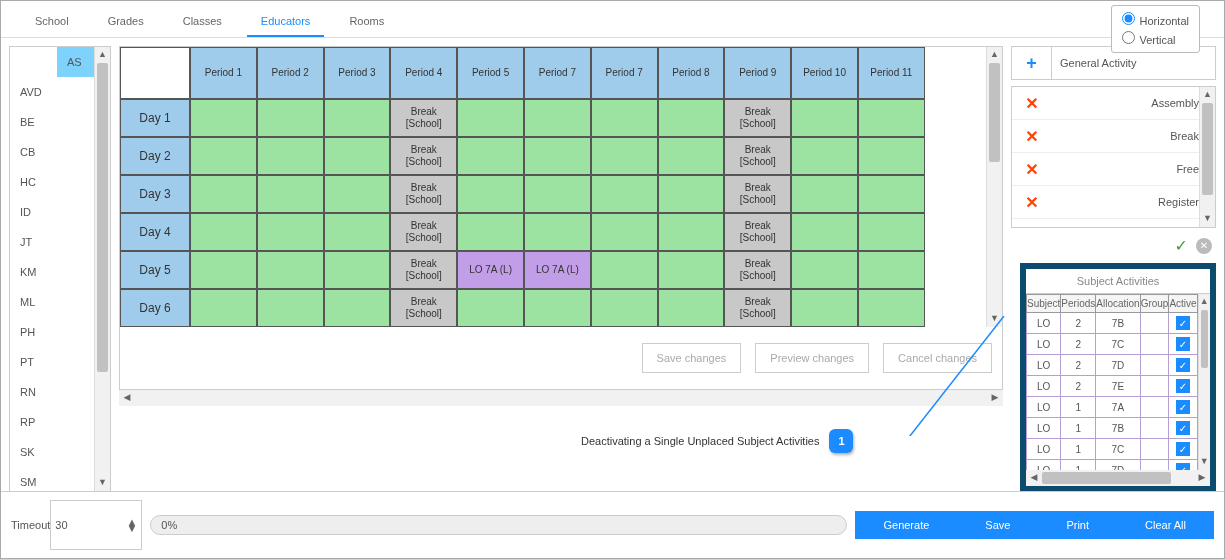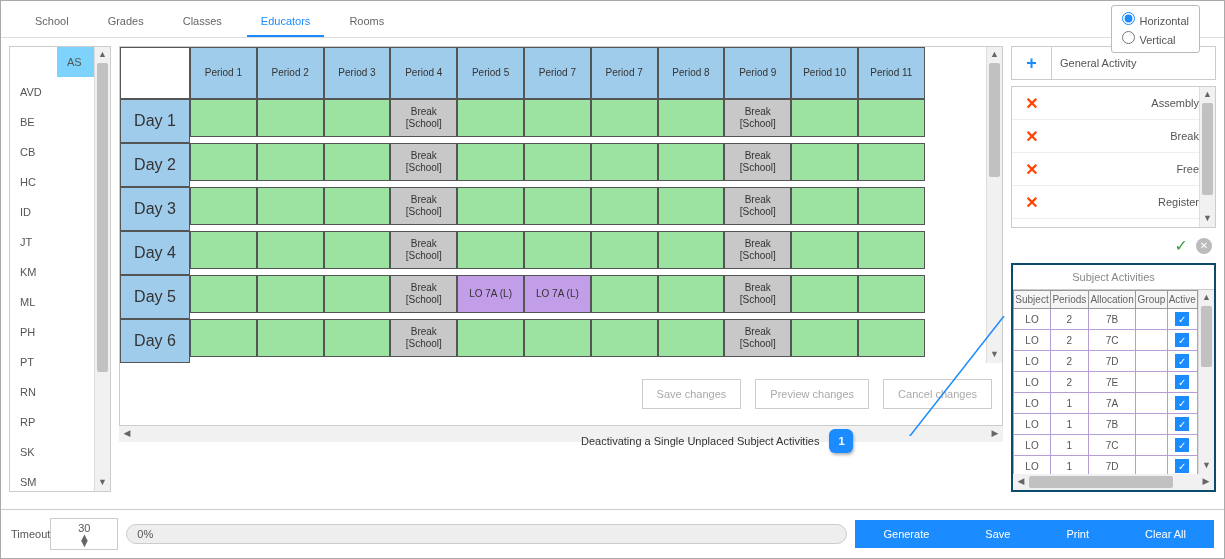--- a/index.html
+++ b/index.html
@@ -24,21 +24,21 @@
 .hscroll .track { flex: 1; position: relative; }
 .hscroll .thumb { position: absolute; top: 2px; bottom: 2px; background: #c1c1c1; border-radius: 2px; }
 .center-col { flex: 1; display: flex; flex-direction: column; }
 .grid-wrap { border: 1px solid #ccc; display: flex; flex-direction: column; }
 .grid-scroll-wrap { display: flex; }
 .grid { flex: 1; }
 .grow { display: flex; }
 .gcell { border: 1px solid #555; display: flex; align-items: center; justify-content: center; flex-direction: column; text-align: center; padding: 2px; line-height: 1.2; }
 .hdr { background: #a0ccec; height: 52px; width: 66.8px; color: #333; font-size: 10px; }
 .corner { width: 70px; background: #fff; }
-.dayhdr { width: 70px; background: #a0ccec; height: 44px; color: #333; font-size: 16px; }
+.dayhdr { width: 70px; background: #a0ccec; height: 38px; color: #333; font-size: 12px; }
 .body-cell { height: 38px; width: 66.8px; }
 .green { background: #9ce2a1; }
 .gray { background: #c8c8c8; color: #333; font-size: 10px; }
 .purple { background: #c29de8; color: #333; font-size: 10px; }
 .btn-row { padding: 16px 10px; display: flex; justify-content: flex-end; gap: 14px; }
 .soft-btn { border: 1px solid #ccc; padding: 8px 14px; background: #fff; color: #aaa; cursor: pointer; }
 .annotation { position: absolute; top: 428px; left: 580px; display: flex; align-items: center; gap: 10px; color: #333; font-size: 13px; }
 .ann-badge { width: 24px; height: 24px; border-radius: 6px; background: #1a8cff; color: #fff; display: flex; align-items: center; justify-content: center; font-weight: bold; box-shadow: 1px 2px 3px rgba(0,0,0,.3); }
 .ann-line { position: absolute; top: 315px; left: 905px; width: 100px; height: 120px; pointer-events: none; }
 .right-col { width: 205px; display: flex; flex-direction: column; gap: 6px; }
@@ -46,29 +46,29 @@
 .plus-box { width: 40px; border-right: 1px solid #ccc; display: flex; align-items: center; justify-content: center; color: #1a8cff; font-size: 18px; font-weight: bold; cursor: pointer; }
 .gen-label { flex: 1; padding: 10px 8px; }
 .act-list { border: 1px solid #ccc; display: flex; height: 142px; }
 .act-items { flex: 1; }
 .act-row { display: flex; border-bottom: 1px solid #eee; height: 33px; align-items: center; }
 .act-x { width: 40px; text-align: center; color: #ff4500; font-size: 16px; cursor: pointer; font-weight: bold; }
 .act-label { flex: 1; text-align: right; }
 .conf-row { display: flex; justify-content: flex-end; align-items: center; gap: 8px; padding: 2px 4px; }
 .chk-icon { color: #3a9d3a; font-size: 16px; }
 .x-circle { width: 16px; height: 16px; border-radius: 50%; background: #bbb; color: #fff; display: flex; align-items: center; justify-content: center; font-size: 10px; cursor: pointer; }
-.subj-panel { border: 2px solid #0c4a6e; flex: 1; display: flex; flex-direction: column; min-height: 0; }
+.subj-panel { border: 6px solid #0c4a6e; flex: 1; display: flex; flex-direction: column; min-height: 0; margin-left: 9px; }
 .subj-title { text-align: center; padding: 6px; color: #888; border-bottom: 1px solid #ccc; }
 .subj-body { display: flex; flex: 1; min-height: 0; }
 table.subj { border-collapse: collapse; table-layout: fixed; flex: 1; }
 table.subj th { border: 1px solid #999; background: #f5f5f5; font-weight: normal; color: #666; padding: 3px 0; font-size: 10px; overflow: hidden; }
 table.subj td { border: 1px solid #b59ed6; text-align: center; padding: 3px 0; color: #555; font-size: 10px; }
 .cb { width: 14px; height: 14px; background: #1a8cff; display: inline-flex; align-items: center; justify-content: center; color: #fff; font-size: 10px; }
 .footer { position: absolute; bottom: 0; left: 0; right: 0; border-top: 1px solid #ccc; padding: 8px 10px; display: flex; align-items: center; gap: 0; background: #fff; }
-.timeout-inp { width: 68px; border: 1px solid #ccc; padding: 3px 4px; position: relative; display: flex; align-items: center; justify-content: space-between; flex-direction: column; }
+.timeout-inp { width: 92px; border: 1px solid #ccc; padding: 18px 4px; position: relative; display: flex; align-items: center; justify-content: space-between; }
 .steppers { display: flex; flex-direction: column; font-size: 7px; line-height: 6px; color: #666; cursor: pointer; }
 .pct-bar { flex: 1; border: 1px solid #ccc; border-radius: 10px; padding: 3px 10px; color: #555; background: #eee; margin: 0 8px; }
 .ftr-btn { background: #1a8cff; color: #fff; border: none; padding: 8px 28px; cursor: pointer; }
 </style>
 </head>
 <body>
 
 <div class="tabs">
   <div class="tab">School</div>
   <div class="tab">Grades</div>

